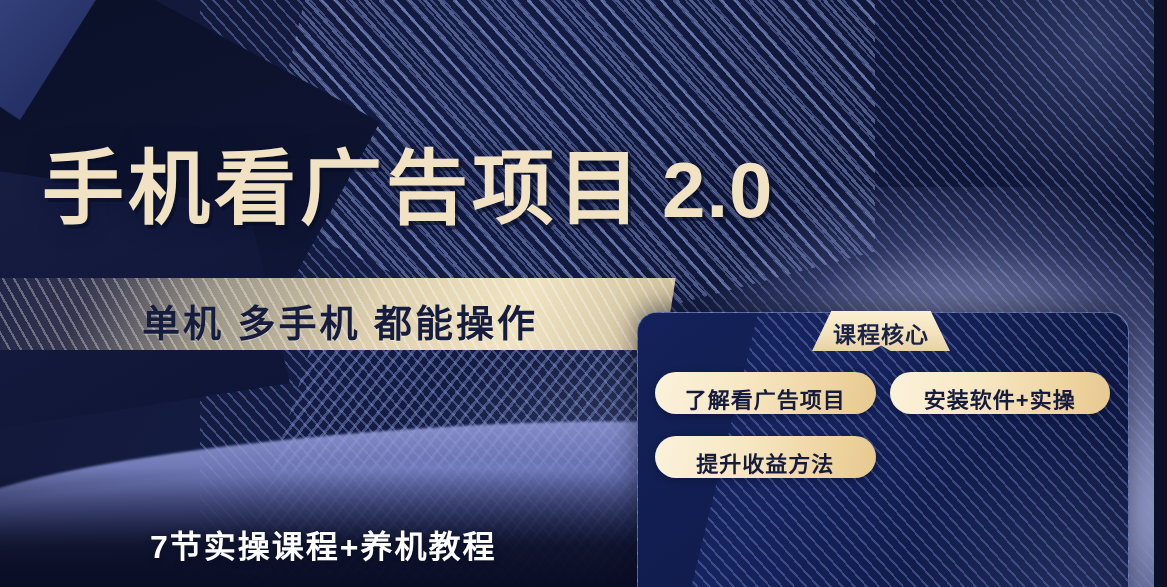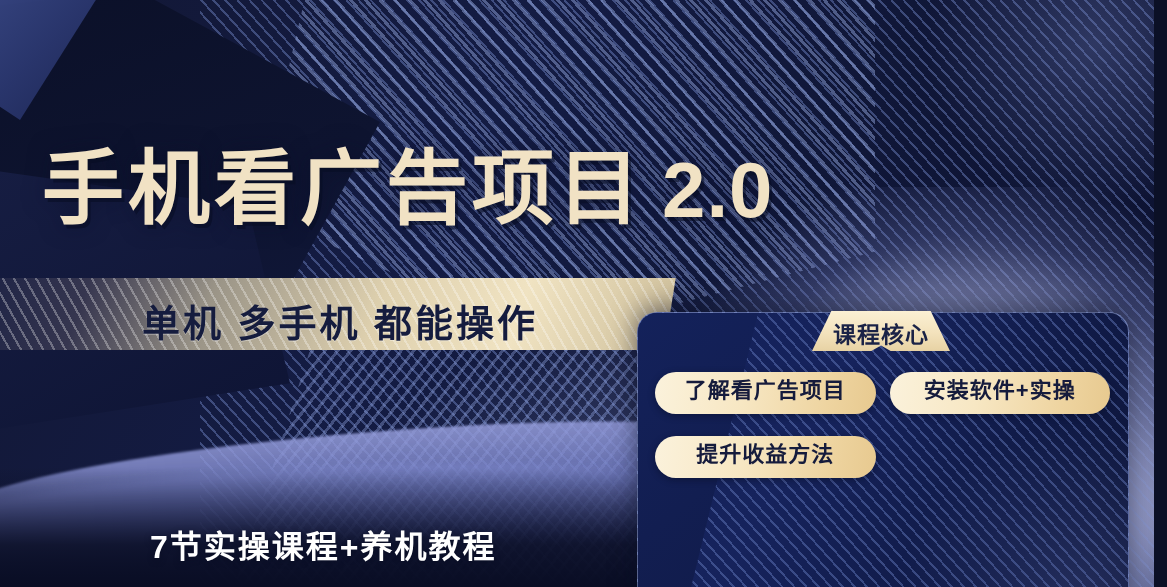--- a/index.html
+++ b/index.html
@@ -283,21 +283,21 @@
     display: grid;
     grid-template-columns: 1fr 1fr;
     grid-gap: 22px 14px;
     z-index: 3;
   }
   .pill {
     height: 42px;
     border-radius: 21px;
     background: linear-gradient(100deg, #fbf2dc 0%, #f7e7c3 40%, #eed4a0 78%, #e7c98f 100%);
     display: flex;
-    align-items: flex-start;
+    align-items: flex-end;
     justify-content: center;
     font-size: 22px;
     font-weight: 700;
     letter-spacing: 1px;
     color: #151b3c;
     white-space: nowrap;
     box-shadow: 0 2px 7px rgba(6,10,30,0.45);
   }
 
   .core-note {

